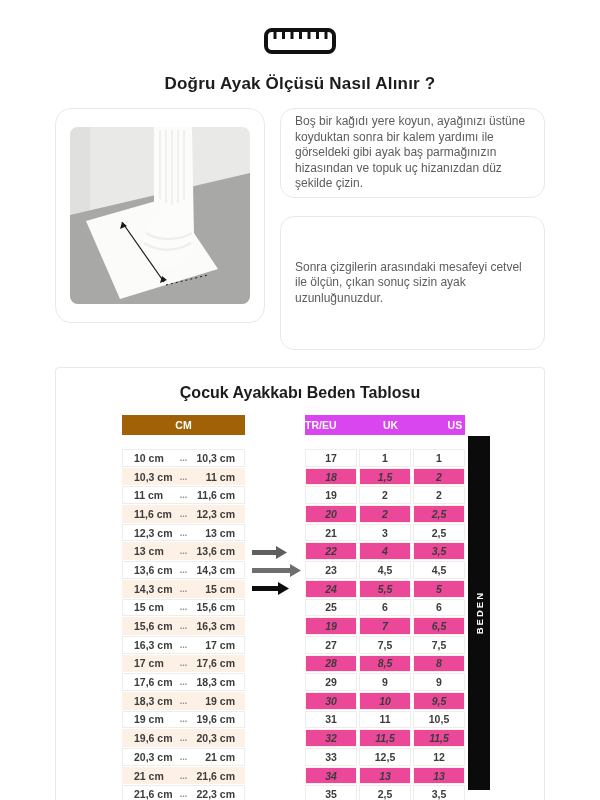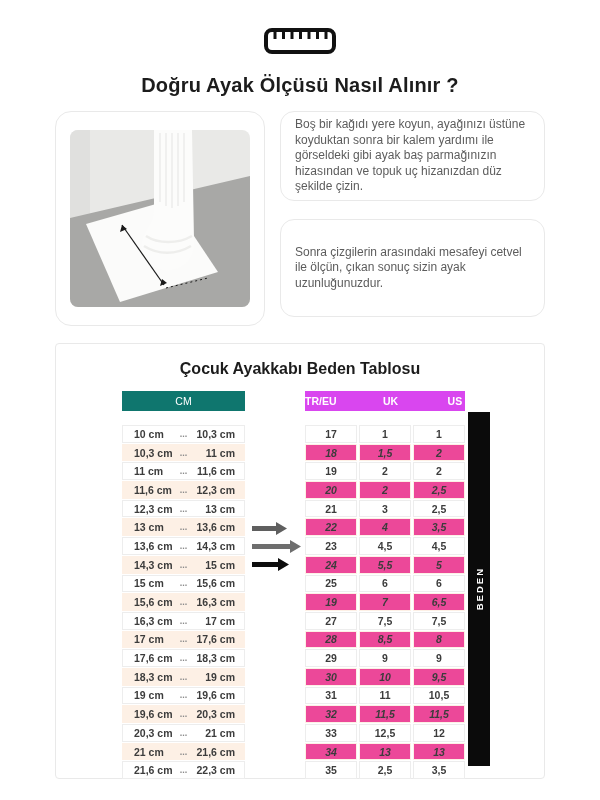--- a/index.html
+++ b/index.html
@@ -2,41 +2,41 @@
 <html><head>
 <meta charset="utf-8">
 <style>
   * { margin:0; padding:0; box-sizing:border-box; }
   html,body { width:600px; height:800px; background:#fff; overflow:hidden;
     font-family:"Liberation Sans","DejaVu Sans",sans-serif; }
   .page { width:600px; height:800px; position:relative; }
 
   
   .ruler-wrap { display:flex; justify-content:center; padding-top:26px; }
-  .page-title { text-align:center; font-size:20px; font-weight:700; color:#1c1c1c; margin-top:18px; letter-spacing:.2px; }
+  .page-title { text-align:center; font-size:17px; font-weight:700; color:#1c1c1c; margin-top:18px; letter-spacing:.2px; }
 
   
   .how-row { display:flex; margin:14px 55px 0 55px; gap:15px; }
   .photo-box { width:210px; height:215px; border:1px solid #e9e9e9; border-radius:16px;
     display:flex; align-items:center; justify-content:center; flex-shrink:0; }
   .photo-clip { width:180px; height:177px; border-radius:8px; overflow:hidden; }
   .steps-col { flex:1; display:flex; flex-direction:column; }
   .step-box { border:1px solid #e9e9e9; border-radius:14px; padding:10px 16px 10px 14px;
     font-size:12px; line-height:15.5px; color:#5c5c5c; display:flex; align-items:center; }
   .step-box.first { height:90px;justify-content:center; }
-  .step-box.second { height:98px; margin-top:18px; }
+  .step-box.second { height:134px; margin-top:18px; }
 
   
   .size-section { margin:17px 55px 0 55px; width:490px; height:436px;
     border:1px solid #e9e9e9; border-radius:4px; padding-top:16px; position:relative; }
   .section-title { text-align:center; font-size:16px; font-weight:700; color:#1c1c1c; }
   .tables { display:flex; margin:13px 0 0 66px; align-items:flex-start; }
 
   .cm-table { width:123px; flex-shrink:0; }
-  .table-head { height:20px; background:#0f766e; color:#fff; font-size:10.5px; font-weight:400;
+  .table-head { height:20px; background:#a16207; color:#fff; font-size:10.5px; font-weight:700;
     display:flex; align-items:center; justify-content:center; }
   .cm-body, .size-body { margin-top:14px; }
   .cm-body { display:flex; flex-direction:column; gap:1px; }
   .cm-row { height:17.7px; display:grid; grid-template-columns:1fr 18px 1fr; align-items:center;
     border:1px solid #ededed; background:#fff; font-size:10.5px; font-weight:700; color:#3c3c3c; }
   .cm-row.alt { background:#fdf0e5; border-color:#fdf0e5; }
   .c-from { padding-left:11px; text-align:left; }
   .c-sep { text-align:center; color:#8a8a8a; font-size:9px; font-weight:700; }
   .c-to { padding-right:9px; text-align:right; }
 

